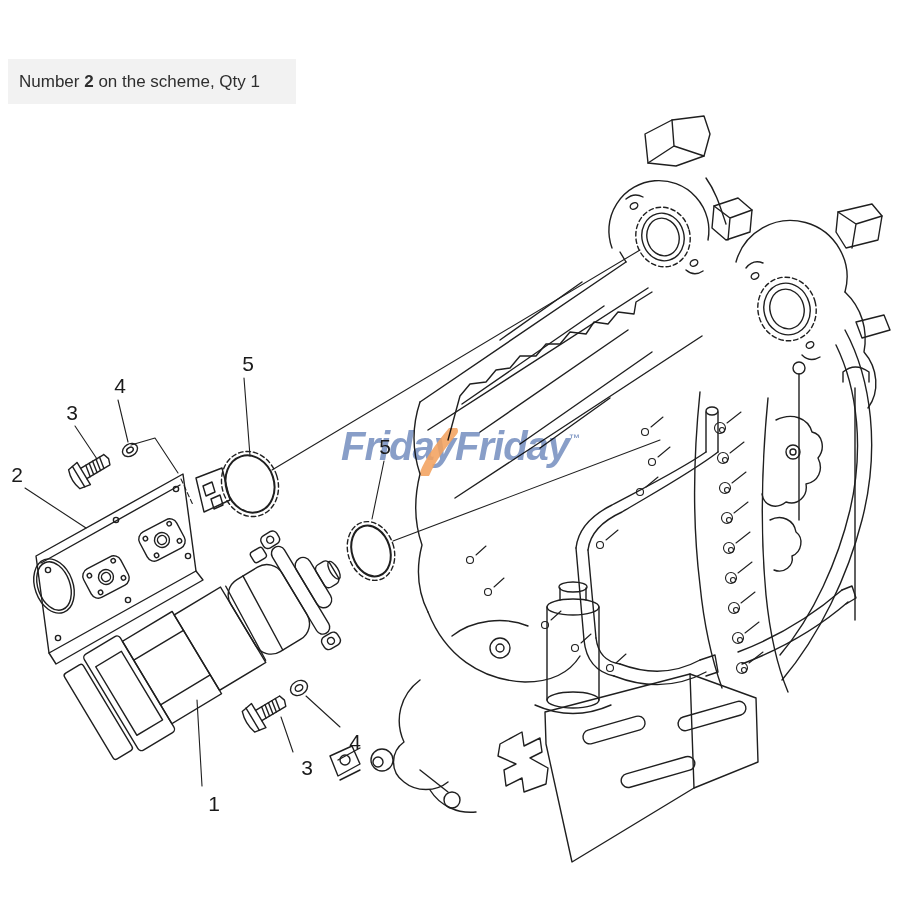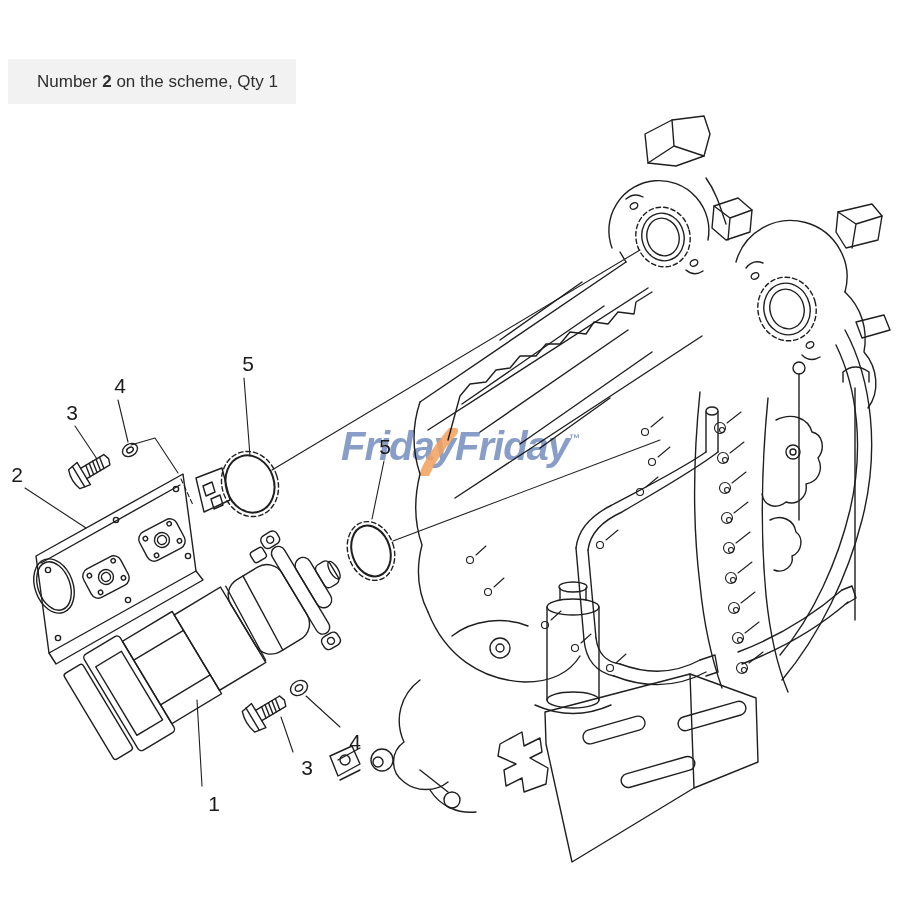--- a/index.html
+++ b/index.html
@@ -1,17 +1,17 @@
 <!DOCTYPE html>
 <html><head>
 <meta charset="utf-8">
 <style>
   html,body{margin:0;padding:0;background:#ffffff;}
   .stage{position:relative;width:900px;height:900px;background:#ffffff;overflow:hidden;
-         font-family:"Liberation Sans",sans-serif;text-align:center;}
+         font-family:"Liberation Sans",sans-serif;}
   .header-note{position:absolute;left:8px;top:59px;width:288px;height:45px;box-sizing:border-box;
          background:#f2f2f2;color:#2e2e2e;font-size:17px;line-height:45px;padding-left:11px;
          white-space:pre;}
   .header-note b{font-weight:bold;}
   .drawing{position:absolute;left:0;top:0;}
   .drawing *{vector-effect:none;}
   .ink{fill:none;stroke:#1f1f1f;stroke-width:1.4;stroke-linecap:round;stroke-linejoin:round;}
   .thin{stroke-width:1.1;}
   .thick{stroke-width:2;}
   .dash{stroke-dasharray:4.5 3;}

